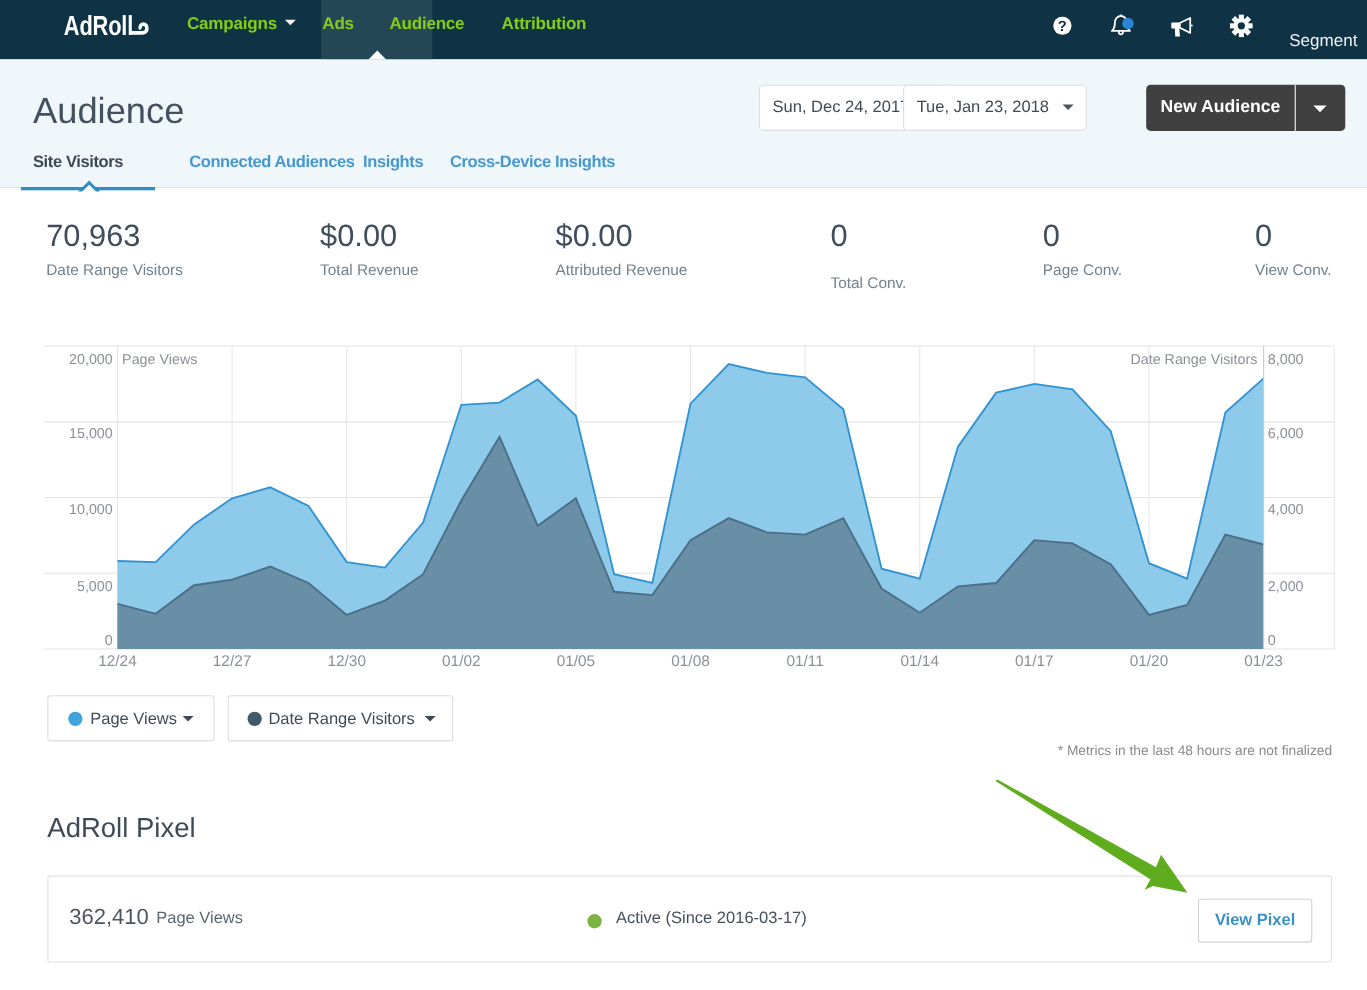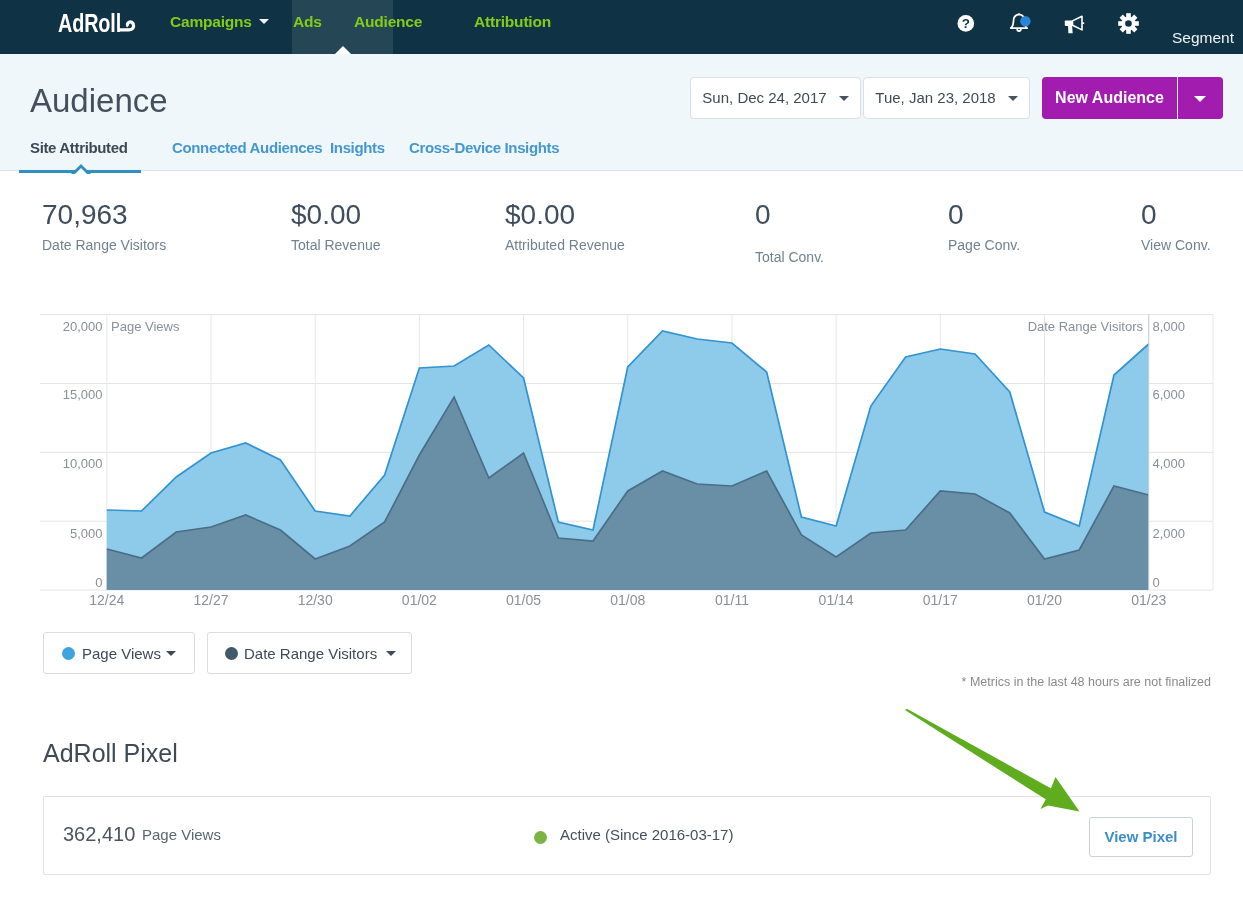--- a/index.html
+++ b/index.html
@@ -14,21 +14,21 @@
 #navNotch { position:absolute; left:335px; top:46px; width:0; height:0; border-left:8px solid transparent; border-right:8px solid transparent; border-bottom:8px solid #ffffff; }
 .caret { display:inline-block; width:0; height:0; border-left:5px solid transparent; border-right:5px solid transparent; border-top:5px solid #f2f6f8; vertical-align:middle; margin-left:7px; margin-top:-2px; }
 #nav .icon { position:absolute; top:0; height:54px; }
 #segment { position:absolute; left:1172px; top:0; height:54px; line-height:44px; color:#eef3f6; font-size:15.5px;margin-top:16px; }
 
 
 #header { position:absolute; left:0; top:54px; width:1243px; height:117px; background:#eff7fb; border-bottom:1px solid #d7e2e9; }
 #h1 { position:absolute; left:30px; top:28px; font-size:33px; color:#44505e; }
 .datebox { position:absolute; top:23px; height:42px; background:#fff; border:1px solid #dadfe3; border-radius:4px; color:#3f4a55; font-size:15px; line-height:40px; text-align:center; }
 .dcaret { display:inline-block; width:0; height:0; border-left:5px solid transparent; border-right:5px solid transparent; border-top:5px solid #49535d; vertical-align:middle; margin-left:12px; margin-top:-2px; }
-#newaud { position:absolute; left:1042px; top:23px; width:181px; height:42px; background:#a21caf; border-radius:4px; }
+#newaud { position:absolute; left:1042px; top:23px; width:181px; height:42px; background:#404040; border-radius:4px; }
 #newaud .label { position:absolute; left:0; top:0; width:135px; height:42px; line-height:42px; text-align:center; color:#fff; font-weight:bold; font-size:16px; }
 #newaud .div { position:absolute; left:135px; top:0; width:1px; height:42px; background:#eef6fb; }
 #newaud .dc { position:absolute; left:152px; top:19px; width:0; height:0; border-left:6px solid transparent; border-right:6px solid transparent; border-top:6px solid #fff; }
 .tab { position:absolute; top:85px; font-size:15px; font-weight:bold; letter-spacing:-0.35px; color:#4597cf; }
 #tabs-underline { position:absolute; left:19px; top:116px; width:122px; height:3px; background:#2e8fc0; }
 #tabnotch1 { position:absolute; left:71px; top:110px; width:0; height:0; border-left:10px solid transparent; border-right:10px solid transparent; border-bottom:10px solid #2e8fc0; }
 #tabnotch2 { position:absolute; left:74px; top:114px; width:0; height:0; border-left:7px solid transparent; border-right:7px solid transparent; border-bottom:7px solid #fff; }
 
 
 .stat-num { position:absolute; top:199px; font-size:28px; color:#3f4d5c; }
@@ -57,21 +57,21 @@
     <div id="navNotch"></div>
     <div class="item" style="left:16px; top:0; height:54px;">
       <svg width="80" height="54" viewBox="0 0 80 54">
         <text x="0" y="31.6" font-family="Liberation Sans, sans-serif" font-size="25" font-weight="bold" fill="#fff" textLength="63" lengthAdjust="spacingAndGlyphs">AdRoll</text>
         <path d="M 61,29.9 L 71,29.9 C 75.1,29.9 75.8,27 75.5,25 C 75.2,22.5 73,21.4 71.1,22.2 C 69.3,23 68.9,25.2 70.2,26.3" fill="none" stroke="#fff" stroke-width="3.3"></path>
       </svg>
     </div>
     <div class="item" style="left:128px;">Campaigns<span class="caret"></span></div>
     <div class="item" style="left:251px;">Ads</div>
     <div class="item" style="left:312px;">Audience</div>
-    <div class="item" style="left:432px;">Attribution</div>
+    <div class="item" style="left:414px;">Attribution</div>
     <div class="icon" style="left:957px; top:15px;">
       <svg width="18" height="18" viewBox="0 0 18 18">
         <circle cx="8.8" cy="8.4" r="8.3" fill="#fff"></circle>
         <text x="8.8" y="13.4" text-anchor="middle" font-family="Liberation Sans, sans-serif" font-size="13.5" font-weight="bold" fill="#0f3345">?</text>
       </svg>
     </div>
     <div class="icon" style="left:1007px; top:11px;">
       <svg width="26" height="22" viewBox="0 0 26 22">
         <path d="M 12,2.2 L 12,3.3 M 12,3.3 C 8.6,3.8 6.5,6.6 6.5,9.9 C 6.5,14.5 5,16.1 3.8,17.1 L 20.2,17.1 C 19,16.1 17.5,14.5 17.5,9.9 C 17.5,6.6 15.4,3.8 12,3.3 Z" fill="none" stroke="#fff" stroke-width="1.7" stroke-linejoin="round"></path>
         <path d="M 10,17.3 C 10,19.3 10.8,20.2 12,20.2 C 13.2,20.2 14,19.3 14,17.3" fill="none" stroke="#fff" stroke-width="1.7"></path>
@@ -101,27 +101,27 @@
         </g>
         <circle r="3.3" fill="#0f3345"></circle>
       </svg>
     </div>
     <div id="segment">Segment</div>
   </div>
 
   <div id="header">
     <div id="h1">Audience</div>
     <div class="datebox" style="left:690px; width:171px;">Sun, Dec 24, 2017<span class="dcaret"></span></div>
-    <div class="datebox" style="left:863px; width:167px;">Tue, Jan 23, 2018<span class="dcaret"></span></div>
+    <div class="datebox" style="left:821px; width:167px;">Tue, Jan 23, 2018<span class="dcaret"></span></div>
     <div id="newaud">
         <div class="label">New Audience</div>
         <div class="div"></div>
         <div class="dc"></div>
       </div>
-    <div class="tab" style="left:30px; color:#3d4854;">Site Attributed</div>
+    <div class="tab" style="left:30px; color:#3d4854;">Site Visitors</div>
     <div class="tab" style="left:156px;margin-left:16px;">Connected Audiences</div>
     <div class="tab" style="left:330px;">Insights</div>
     <div class="tab" style="left:409px;">Cross-Device Insights</div>
     <div id="tabs-underline"></div>
     <div id="tabnotch1"></div>
     <div id="tabnotch2"></div>
   </div>
 
   <div class="stat-num" style="left:42px;">70,963</div>
   <div class="stat-lab" style="left:42px;">Date Range Visitors</div>

